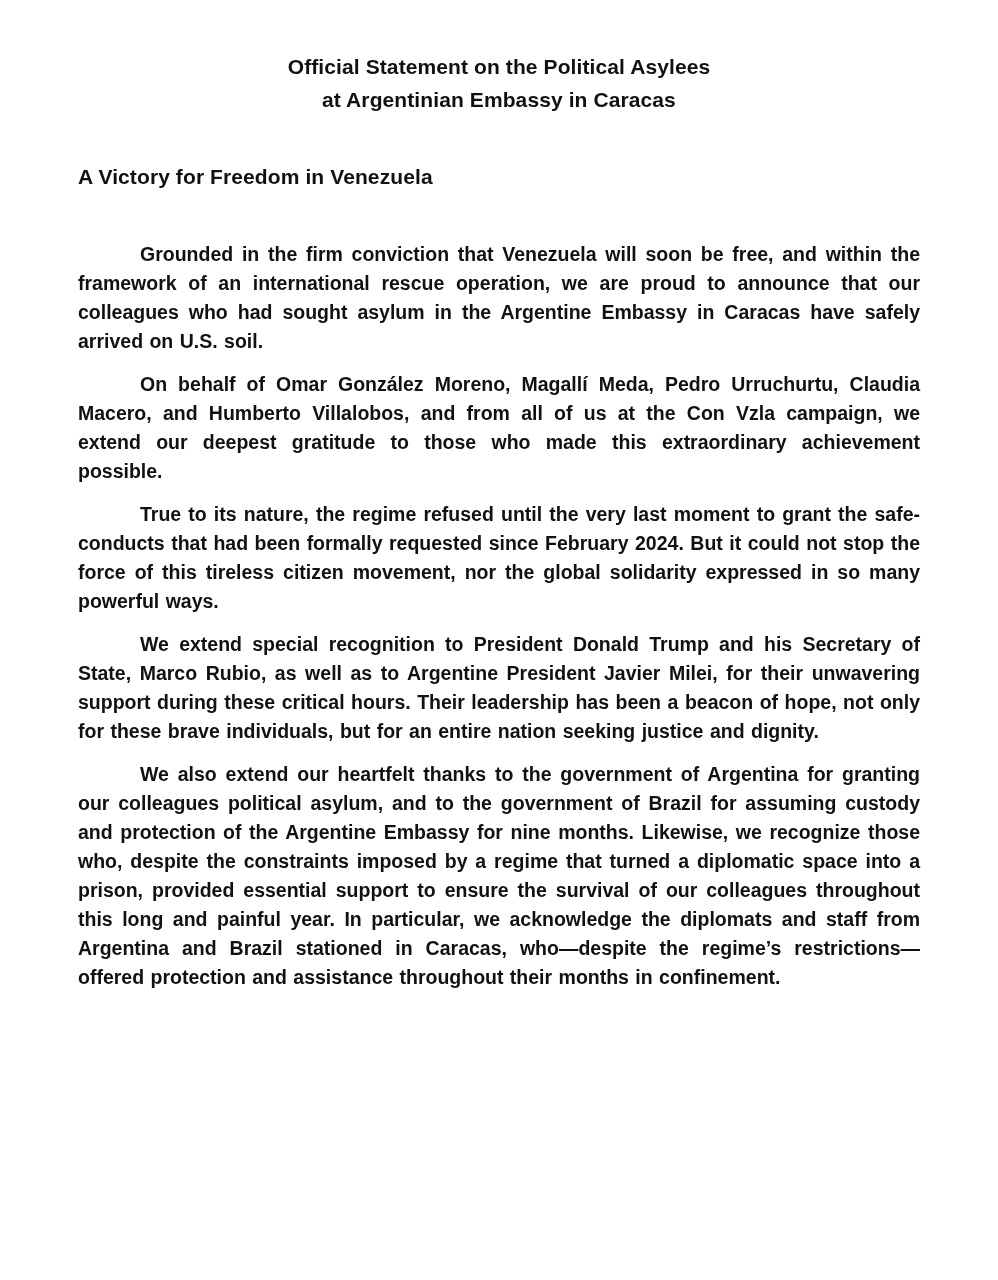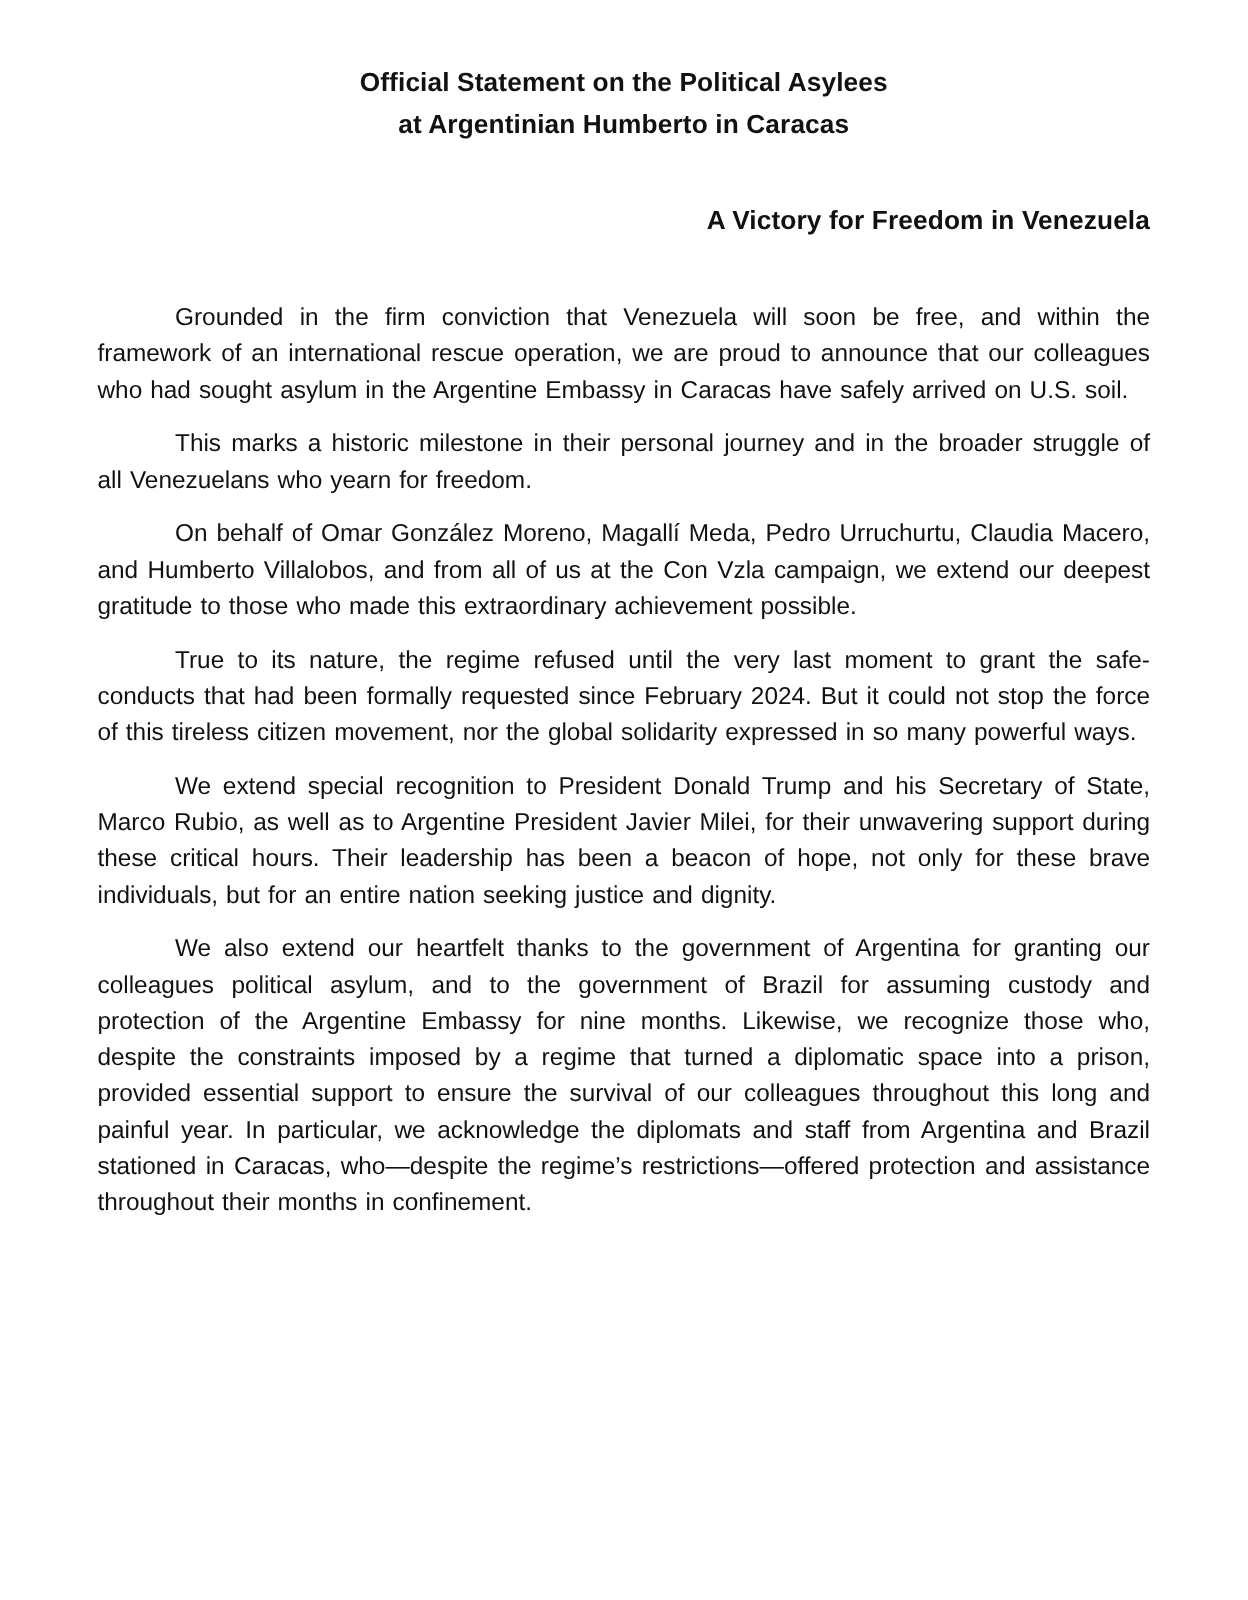--- a/index.html
+++ b/index.html
@@ -15,53 +15,53 @@
     overflow: hidden;
   }
   .title-block {
     text-align: center;
     font-weight: bold;
     font-size: 21px;
     line-height: 33px;
     letter-spacing: 0.1px;
   }
   .subtitle {
-    text-align: right;
+    text-align: left;
     font-weight: bold;
     font-size: 21px;
     line-height: 33px;
     margin-top: 44px;
     letter-spacing: 0.1px;
   }
   .body-text {
     margin-top: 47px;
+    font-weight: bold;
   }
   .body-text p {
     font-size: 19.5px;
     line-height: 29px;
     text-align: justify;
     text-indent: 62px;
     margin-bottom: 14px;
     word-spacing: 1px;
   }
 </style>
 </head>
 <body>
 
 <div class="page">
 
   <div class="title-block">
     <div>Official Statement on the Political Asylees</div>
-    <div>at Argentinian Humberto in Caracas</div>
+    <div>at Argentinian Embassy in Caracas</div>
   </div>
 
   <div class="subtitle">A Victory for Freedom in Venezuela</div>
 
   <div class="body-text">
     <p>Grounded in the firm conviction that Venezuela will soon be free, and within the framework of an international rescue operation, we are proud to announce that our colleagues who had sought asylum in the Argentine Embassy in Caracas have safely arrived on U.S. soil.</p>
-    <p>This marks a historic milestone in their personal journey and in the broader struggle of all Venezuelans who yearn for freedom.</p>
     <p>On behalf of Omar González Moreno, Magallí Meda, Pedro Urruchurtu, Claudia Macero, and Humberto Villalobos, and from all of us at the Con Vzla campaign, we extend our deepest gratitude to those who made this extraordinary achievement possible.</p>
     <p>True to its nature, the regime refused until the very last moment to grant the safe-conducts that had been formally requested since February 2024. But it could not stop the force of this tireless citizen movement, nor the global solidarity expressed in so many powerful ways.</p>
     <p>We extend special recognition to President Donald Trump and his Secretary of State, Marco Rubio, as well as to Argentine President Javier Milei, for their unwavering support during these critical hours. Their leadership has been a beacon of hope, not only for these brave individuals, but for an entire nation seeking justice and dignity.</p>
     <p>We also extend our heartfelt thanks to the government of Argentina for granting our colleagues political asylum, and to the government of Brazil for assuming custody and protection of the Argentine Embassy for nine months. Likewise, we recognize those who, despite the constraints imposed by a regime that turned a diplomatic space into a prison, provided essential support to ensure the survival of our colleagues throughout this long and painful year. In particular, we acknowledge the diplomats and staff from Argentina and Brazil stationed in Caracas, who—despite the regime’s restrictions—offered protection and assistance throughout their months in confinement.</p>
   </div>
 
 </div>
 
 </body></html>

